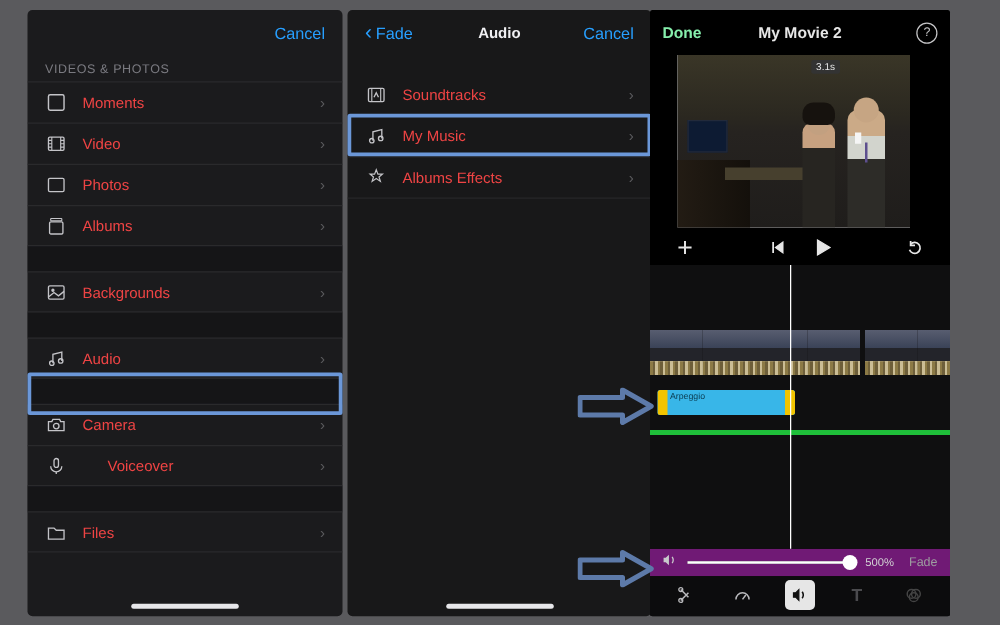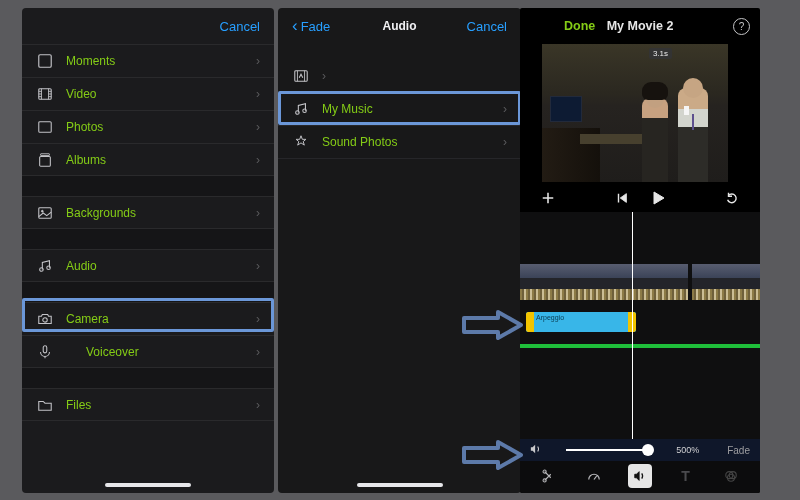--- a/index.html
+++ b/index.html
@@ -63,21 +63,21 @@
     width: 18px;
     height: 18px;
     display: flex;
     align-items: center;
     justify-content: center;
     margin-right: 12px;
   }
   .row .ic svg { stroke: #c4c4c8; fill: none; }
   .row .lbl {
     font-size: 12px;
-    color: #84cc16;
+    color: #ef4444;
     flex: 1;
   }
   .row .chev {
     color: #5a5a5d;
     font-size: 12px;
   }
   .group-gap {
     height: 20px;
     background: #151517;
   }
@@ -160,23 +160,22 @@
   }
   .panel-right .topbar {
     height: 36px;
     display: flex;
     align-items: center;
     justify-content: space-between;
     padding: 0 10px;
   }
   .panel-right .topbar .done {
     font-size: 12.5px;
-    color: #84cc16;
+    color: #86efac;
     font-weight: 600;
-    margin-left: 34px;
   }
   .panel-right .topbar .title {
     position: absolute;
     left: 50%;
     transform: translateX(-50%);
     font-size: 12.5px;
     font-weight: 600;
   }
   .panel-right .topbar .help {
     width: 15px; height: 15px; border: 1.3px solid #c5c5c7; border-radius: 50%;
@@ -273,22 +272,22 @@
   }
   .timeline .greenbar {
     position:absolute; left:0; right:0; top:132px; height:4px; background:#1fbf3a;
   }
   .timeline .playhead {
     position:absolute; left:112px; top:0; bottom:0; width:1px; background:#ffffff;
   }
 
   .bottom-bar {
     height: 22px;
-    display:flex; align-items:center; gap:24px; padding:0 10px;
-    background:#0f172a;
+    display:flex; align-items:center; gap:8px; padding:0 10px;
+    background:#701a75;
   }
   .bottom-bar svg { fill:#c9c9cc; }
   .bottom-bar .slider {
     flex:1;
     position:relative;
     height:14px;
   }
   .bottom-bar .slider .track {
     position:absolute; left:0; right:0; top:6px; height:2px; background:#fff;
   }
@@ -331,20 +330,21 @@
 </style>
 </head>
 <body>
 
 <div class="stage">
 
   <div class="panel-left">
     <div class="topbar">
       <span class="cancel">Cancel</span>
     </div>
+    <div class="section-title">VIDEOS &amp; PHOTOS</div>
 
     <div class="row">
       <span class="ic">
         <svg viewBox="0 0 18 18" width="16" height="16">
             <rect x="2" y="2" width="14" height="14" rx="1.5" stroke-width="1.3"></rect>
           </svg>
       </span>
       <span class="lbl">Moments</span>
       <span class="chev">›</span>
     </div>
@@ -466,40 +466,41 @@
     <div style="height:16px"></div>
     <div class="row">
       <span class="ic">
         <svg viewBox="0 0 18 18" width="16" height="16">
             <rect x="2" y="3" width="14" height="12" rx="1.2" stroke-width="1.2"></rect>
             <line x1="5" y1="3" x2="5" y2="15"></line>
             <line x1="13" y1="3" x2="13" y2="15"></line>
             <polyline points="7,11 9,7 11,11" stroke-width="1.2"></polyline>
           </svg>
       </span>
+      <span class="lbl">Soundtracks</span>
       <span class="chev">›</span>
     </div>
     <div class="row" id="row-mymusic">
       <span class="ic">
         <svg viewBox="0 0 18 18" width="16" height="16">
             <path d="M6 13 V5 L14 3 V11" stroke-width="1.2"></path>
             <circle cx="5" cy="13" r="2" stroke-width="1.2"></circle>
             <circle cx="13" cy="11" r="2" stroke-width="1.2"></circle>
           </svg>
       </span>
       <span class="lbl">My Music</span>
       <span class="chev">›</span>
     </div>
     <div class="row">
       <span class="ic">
         <svg viewBox="0 0 18 18" width="16" height="16">
             <path d="M9 2 l1.5 4 4 0 -3 2.5 1.2 4 -3.7 -2.5 -3.7 2.5 1.2 -4 -3 -2.5 4 0 z" stroke-width="1.1"></path>
           </svg>
       </span>
-      <span class="lbl">Sound Photos</span>
+      <span class="lbl">Albums Effects</span>
       <span class="chev">›</span>
     </div>
     <div class="home-ind"></div>
   </div>
 
   <div class="highlight-box" style="left:278px; top:91px; width:243px; height:34px;"></div>
 
   <div class="panel-right">
     <div class="col">
       <div class="topbar">

